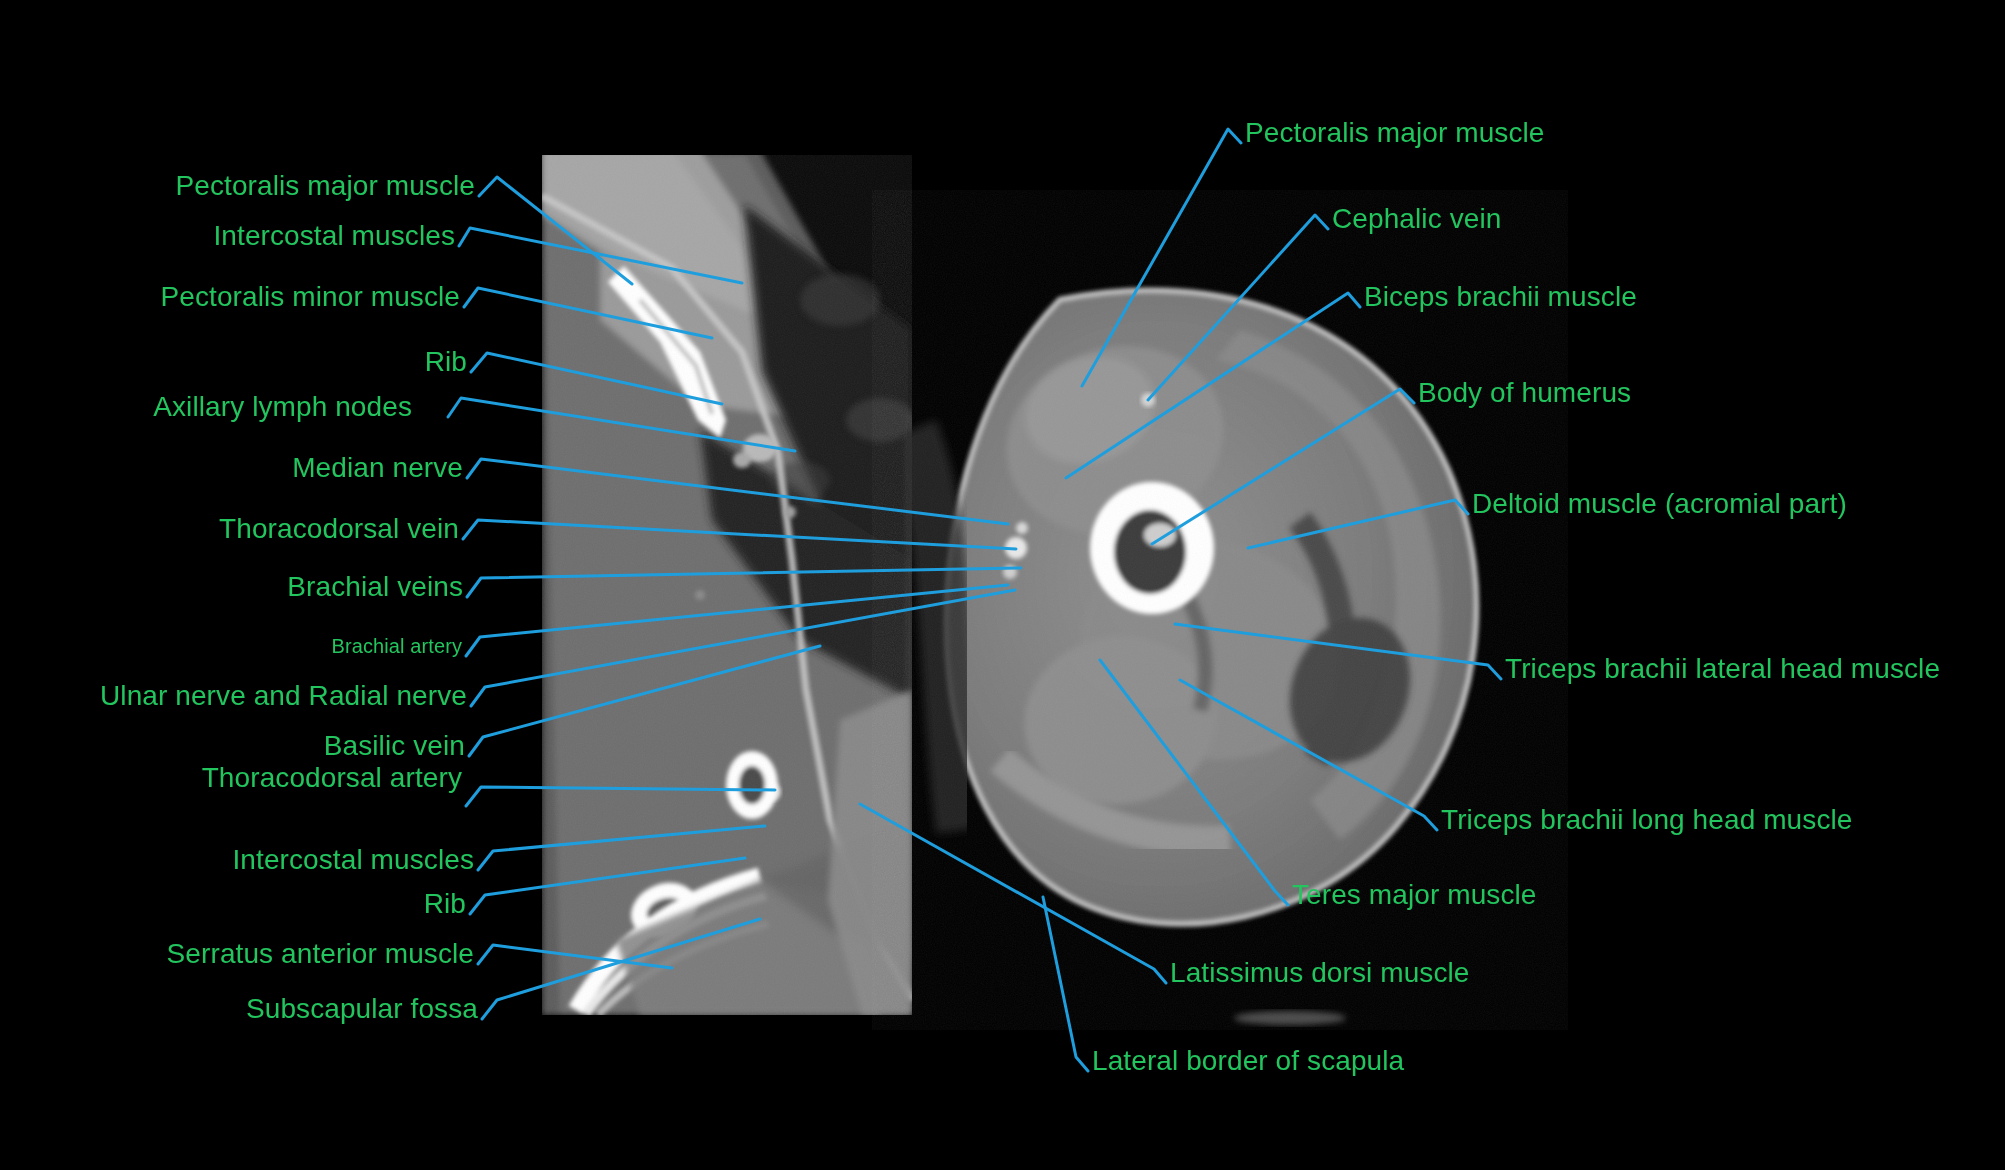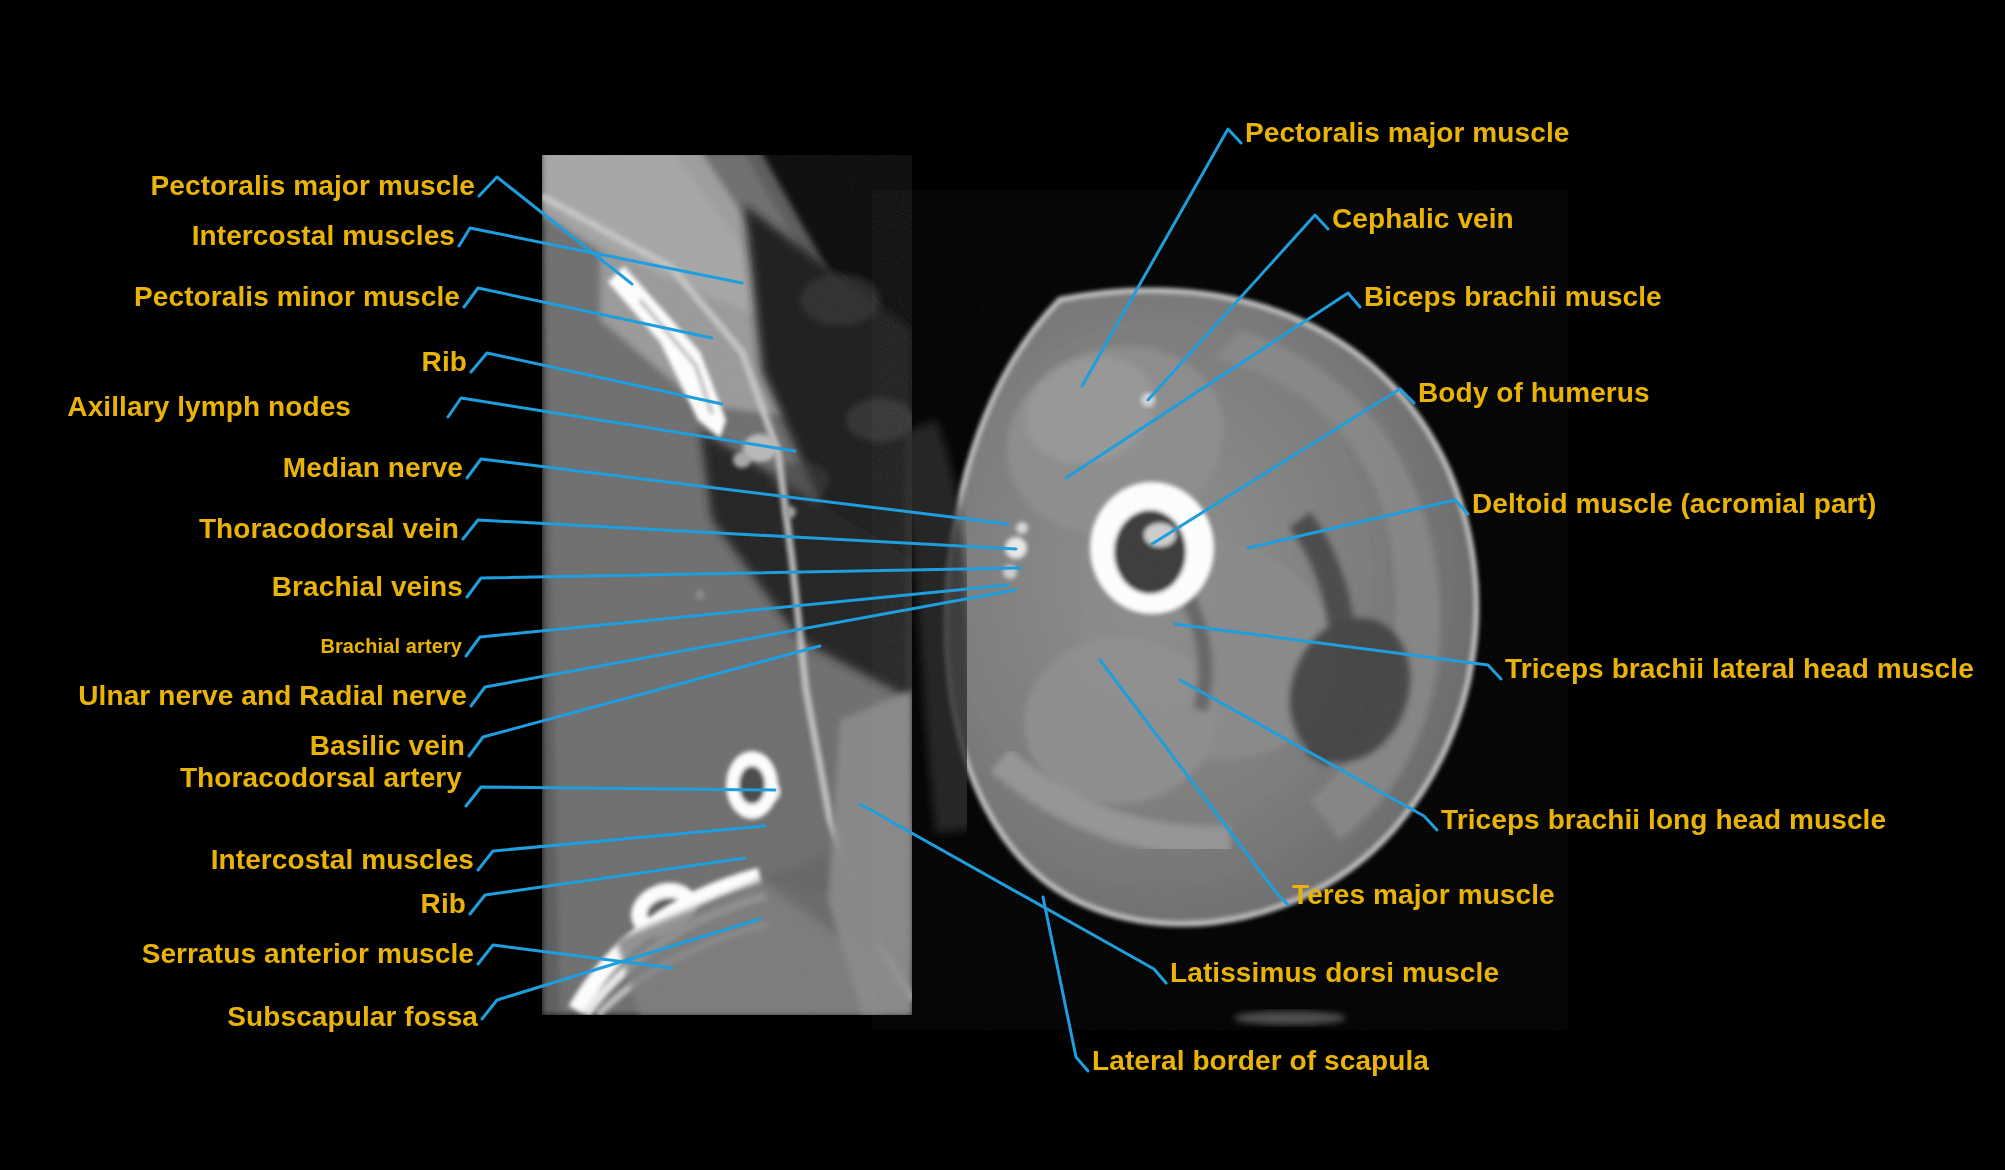--- a/index.html
+++ b/index.html
@@ -1,21 +1,21 @@
 <!DOCTYPE html>
 <html><head>
 <meta charset="utf-8">
 <style>
   html,body{margin:0;padding:0;background:#000;}
   body{width:2005px;height:1170px;overflow:hidden;font-family:"Liberation Sans",sans-serif;}
   #stage{position:relative;width:2005px;height:1170px;background:#000;}
   #ct{position:absolute;left:0;top:0;width:2005px;height:1170px;}
   #leaders{position:absolute;left:0;top:0;width:2005px;height:1170px;}
-  .lbl{position:absolute;color:#eab308;font-size:28px;line-height:28px;
-       font-family:"Liberation Sans",sans-serif;white-space:nowrap;letter-spacing:.1px;font-weight:bold;}
+  .lbl{position:absolute;color:#22c55e;font-size:28px;line-height:28px;
+       font-family:"Liberation Sans",sans-serif;white-space:nowrap;letter-spacing:.1px;}
   .lbl.r{text-align:right;}
   .lbl.l{text-align:left;}
 </style>
 </head>
 <body>
 
 <div id="stage">
 
   <svg id="ct" viewBox="0 0 2005 1170">
     <defs>
@@ -231,32 +231,32 @@
       <polyline points="1288,905 1275,891 1100,660" fill="none" stroke="#1f9ede" stroke-width="3" stroke-linejoin="round" stroke-linecap="round"></polyline>
       <polyline points="1166,983 1154,969 860,804" fill="none" stroke="#1f9ede" stroke-width="3" stroke-linejoin="round" stroke-linecap="round"></polyline>
       <polyline points="1088,1071 1076,1057 1043,897" fill="none" stroke="#1f9ede" stroke-width="3" stroke-linejoin="round" stroke-linecap="round"></polyline>
     </svg>
 
   <div id="labelLayer">
       <div class="lbl r" style="font-size: 28px; top: 172px; right: 1530px;">Pectoralis major muscle</div>
       <div class="lbl r" style="font-size: 28px; top: 222px; right: 1550px;">Intercostal muscles</div>
       <div class="lbl r" style="font-size: 28px; top: 283px; right: 1545px;">Pectoralis minor muscle</div>
       <div class="lbl r" style="font-size: 28px; top: 348px; right: 1538px;">Rib</div>
-      <div class="lbl r" style="font-size: 28px; top: 393px; right: 1654px;">Axillary lymph nodes</div>
+      <div class="lbl r" style="font-size: 28px; top: 393px; right: 1593px;">Axillary lymph nodes</div>
       <div class="lbl r" style="font-size: 28px; top: 454px; right: 1542px;">Median nerve</div>
       <div class="lbl r" style="font-size: 28px; top: 515px; right: 1546px;">Thoracodorsal vein</div>
       <div class="lbl r" style="font-size: 28px; top: 573px; right: 1542px;">Brachial veins</div>
       <div class="lbl r" style="font-size: 20px; top: 632px; right: 1543px;">Brachial artery</div>
       <div class="lbl r" style="font-size: 28px; top: 682px; right: 1538px;">Ulnar nerve and Radial nerve</div>
       <div class="lbl r" style="font-size: 28px; top: 732px; right: 1540px;">Basilic vein</div>
       <div class="lbl r" style="font-size: 28px; top: 764px; right: 1543px;">Thoracodorsal artery</div>
       <div class="lbl r" style="font-size: 28px; top: 846px; right: 1531px;">Intercostal muscles</div>
       <div class="lbl r" style="font-size: 28px; top: 890px; right: 1539px;">Rib</div>
       <div class="lbl r" style="font-size: 28px; top: 940px; right: 1531px;">Serratus anterior muscle</div>
-      <div class="lbl r" style="font-size: 28px; top: 995px; right: 1527px; margin-top: 8px;">Subscapular fossa</div>
+      <div class="lbl r" style="font-size: 28px; top: 995px; right: 1527px;">Subscapular fossa</div>
       <div class="lbl l" style="font-size: 28px; top: 119px; left: 1245px;">Pectoralis major muscle</div>
       <div class="lbl l" style="font-size: 28px; top: 205px; left: 1332px;">Cephalic vein</div>
       <div class="lbl l" style="font-size: 28px; top: 283px; left: 1364px;">Biceps brachii muscle</div>
       <div class="lbl l" style="font-size: 28px; top: 379px; left: 1418px;">Body of humerus</div>
       <div class="lbl l" style="font-size: 28px; top: 490px; left: 1472px;">Deltoid muscle (acromial part)</div>
       <div class="lbl l" style="font-size: 28px; top: 655px; left: 1505px;">Triceps brachii lateral head muscle</div>
       <div class="lbl l" style="font-size: 28px; top: 806px; left: 1441px;">Triceps brachii long head muscle</div>
       <div class="lbl l" style="font-size: 28px; top: 881px; left: 1292px;">Teres major muscle</div>
       <div class="lbl l" style="font-size: 28px; top: 959px; left: 1170px;">Latissimus dorsi muscle</div>
       <div class="lbl l" style="font-size: 28px; top: 1047px; left: 1092px;">Lateral border of scapula</div>

